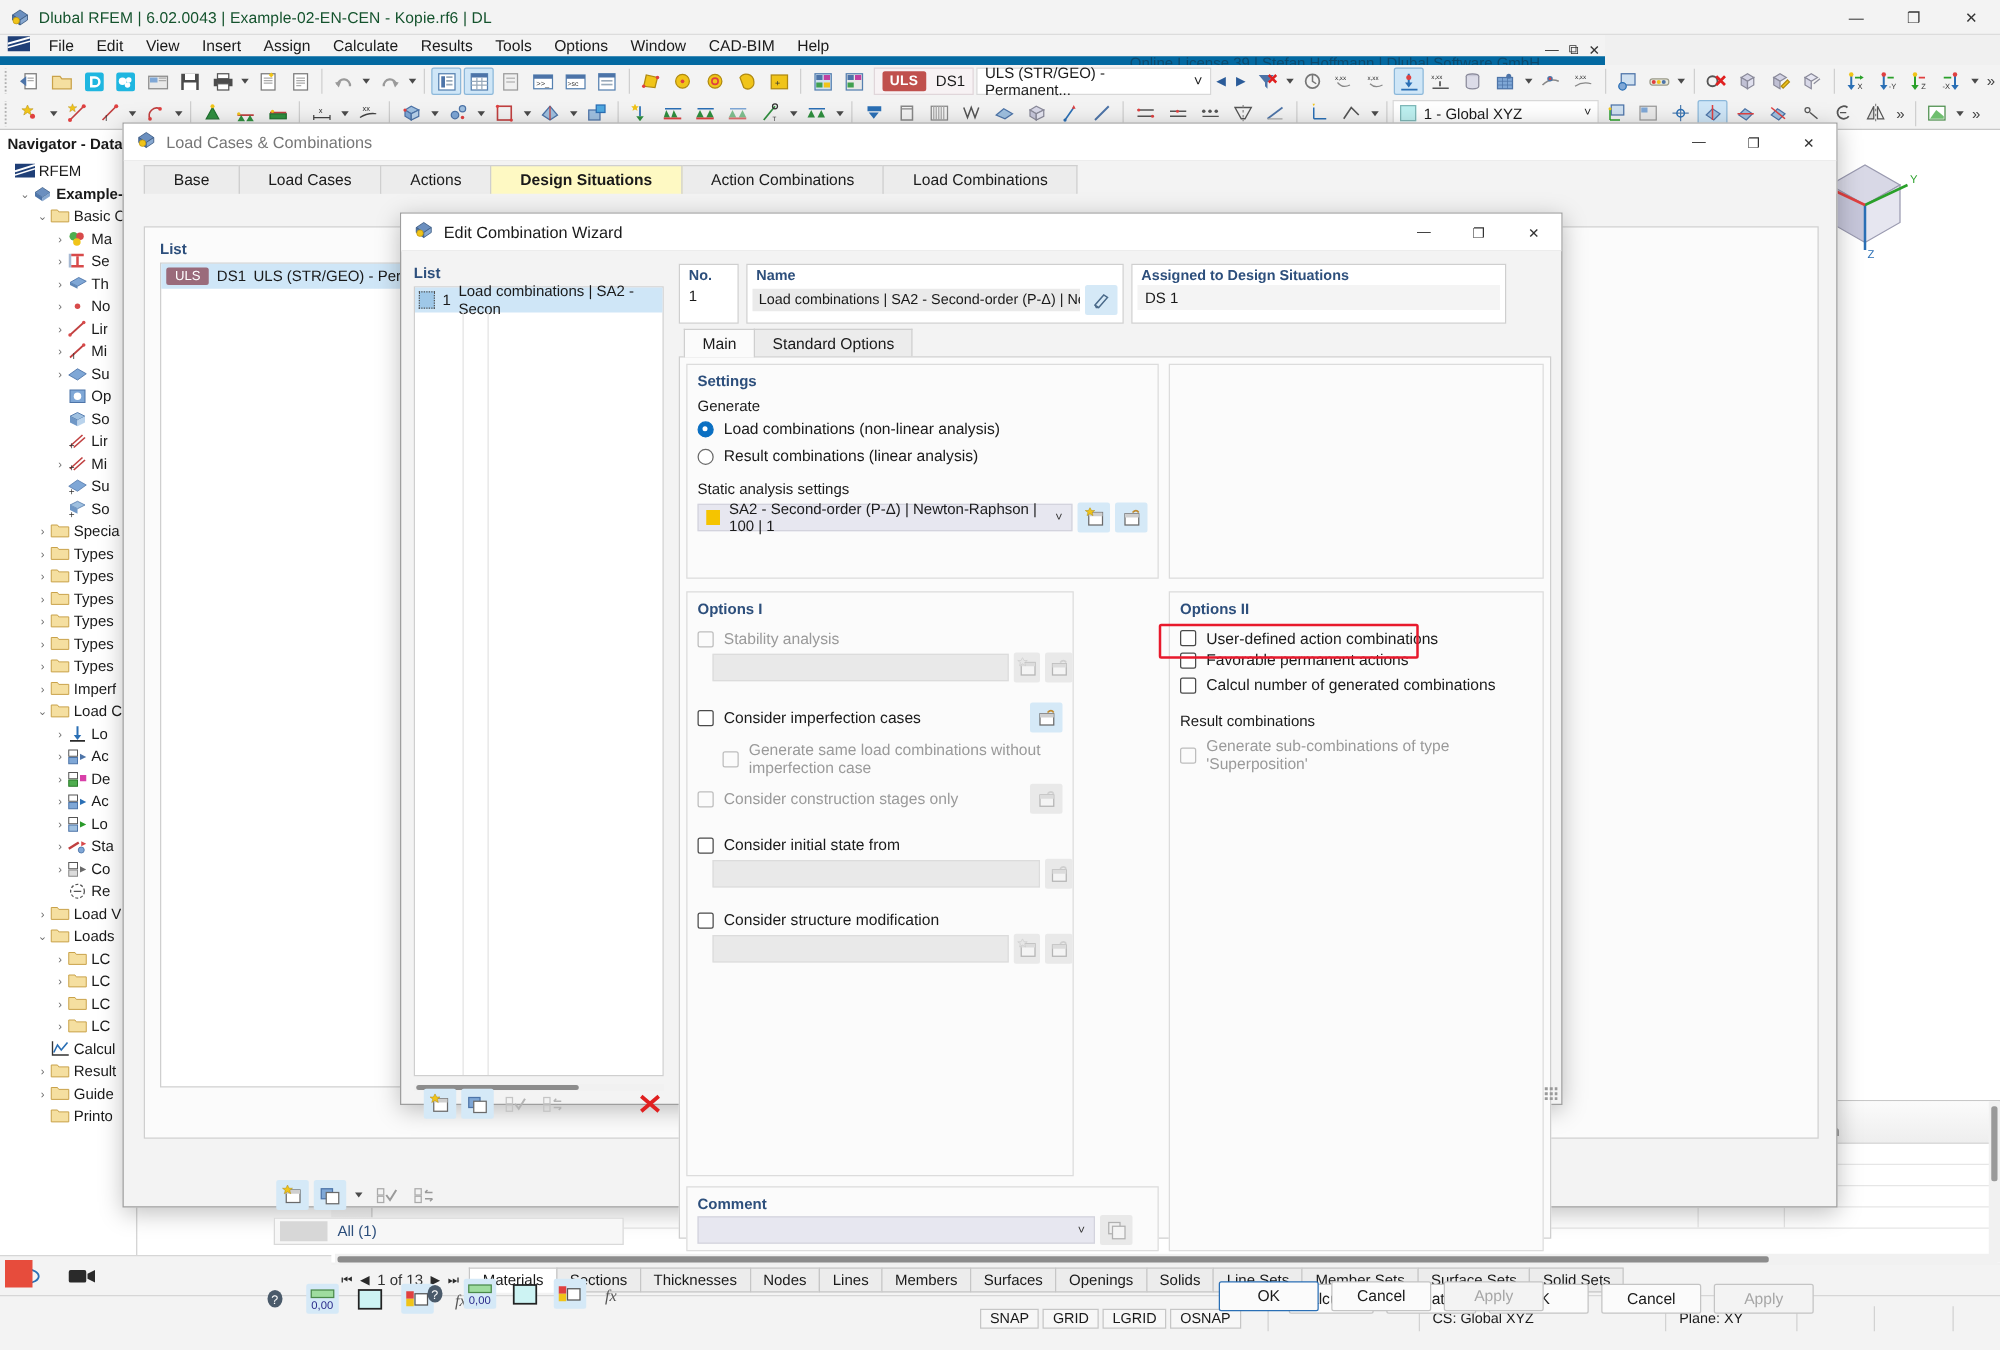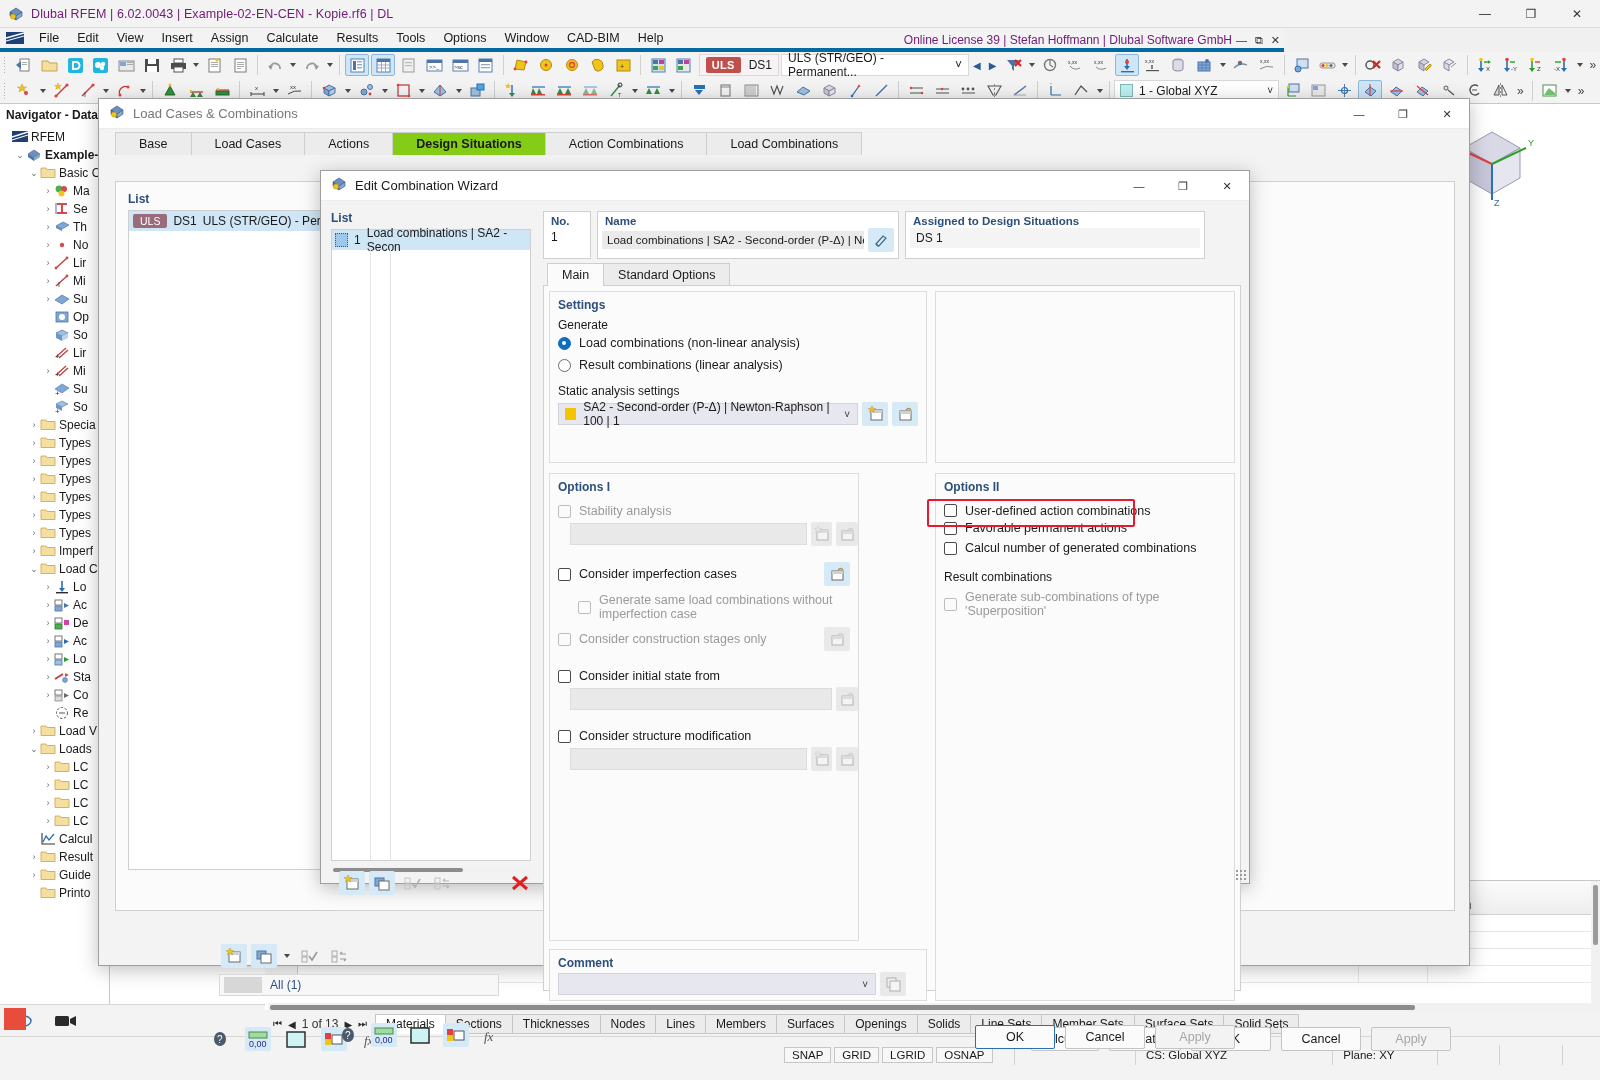--- a/index.html
+++ b/index.html
@@ -17,38 +17,38 @@
   
   .titlebar {
     position: absolute; left: 0; top: 0; width: 1600px; height: 28px;
     background: #f3f3f3; border-bottom: 1px solid #dcdcdc;
     display: flex; align-items: center;
   }
   .titlebar .app-icon {
     width: 16px; height: 16px; margin-left: 8px; margin-right: 7px;
     position: relative;
   }
-  .titlebar .title-text { color: #701a75; font-size: 12.5px; letter-spacing: .1px; }
+  .titlebar .title-text { color: #14532d; font-size: 12.5px; letter-spacing: .1px; }
   .win-btns { position: absolute; right: 0; top: 0; display: flex; height: 28px; }
   .win-btn {
     width: 46px; height: 28px; display: flex; align-items: center; justify-content: center;
     color: #333; font-size: 12px;
   }
 
   
   .menubar {
     position: absolute; left: 0; top: 28px; width: 1284px; height: 24px;
-    background: #f3f3f3; border-bottom: 4px solid #0369a1;
-    display: flex; align-items: center;
+    background: #f3f3f3; border-bottom: 7px solid #0369a1;
+    display: flex; align-items: flex-start;
   }
   .menu-logo { width: 18px; height: 14px; margin: 0 6px 0 6px; position: relative; }
   .menu-item { padding: 2px 9px; font-size: 12.5px; color: #1a1a1a; cursor: default; }
   .license-block {
-    position: absolute; right: 52px; top: 0; height: 24px;
-    display: flex; align-items: center; font-size: 12px; color: #701a75;
+    position: absolute; right: 52px; top: 10px; height: 24px;
+    display: flex; align-items: center; font-size: 12px; color: #0c4a6e;
   }
   .mdi-btns { position: absolute; right: 4px; top: 0; height: 24px; display:flex; align-items:center; gap:8px; color:#333; font-size:11px;}
 
   
   .toolbar {
     position: absolute; left: 0; width: 1600px; height: 26px;
     background: #f3f3f3;
     display: flex; align-items: center;
   }
   .toolbar.row1 { top: 52px; }
@@ -176,21 +176,21 @@
   .dlg-wbtns { position:absolute; right: 0; top: 0; height: 30px; display:flex; }
   .dlg-wbtn { width: 44px; height: 30px; display:flex; align-items:center; justify-content:center; color:#333; font-size:11px;}
 
   #lcc { left: 98px; top: 98px; width: 1372px; height: 868px; background: #f3f3f3; }
   #lcc .dlg-title { background: #fff; }
   .lcc-tabs { display:flex; align-items:flex-end; height: 26px; padding-left: 16px; background:#f3f3f3; }
   .lcc-tab {
     padding: 4px 23px; font-size: 12.5px; border: 1px solid #cfcfcf; border-bottom: none;
     background: #ececec; margin-right: -1px;
   }
-  .lcc-tab.active { background: #84cc16; font-weight: bold; position: relative; z-index: 2; }
+  .lcc-tab.active { background: #fef9c3; font-weight: bold; position: relative; z-index: 2; }
   .lcc-body { position:absolute; left: 16px; top: 82px; width: 1340px; height: 730px; background:#fbfbfb; border: 1px solid #cfcfcf; }
 
   .list-panel { position:absolute; left: 12px; top: 10px; width: 300px; height: 700px; }
   .list-hdr { font-weight: bold; color: #2d4f7c; font-size: 12px; margin-bottom: 4px; }
   .list-box { border: 1px solid #cfcfcf; background: #fff; height: 660px; }
   .list-item { display:flex; align-items:center; height: 20px; background:#cfe6f7; font-size: 12px; gap: 6px; padding-left: 4px; }
   .uls-tag { background:#9a6b7b; color:#fff; font-size:10.5px; padding: 1px 7px; border-radius:2px; }
 
   
   #ecw { left: 320px; top: 170px; width: 930px; height: 714px; background: #f3f3f3; }

